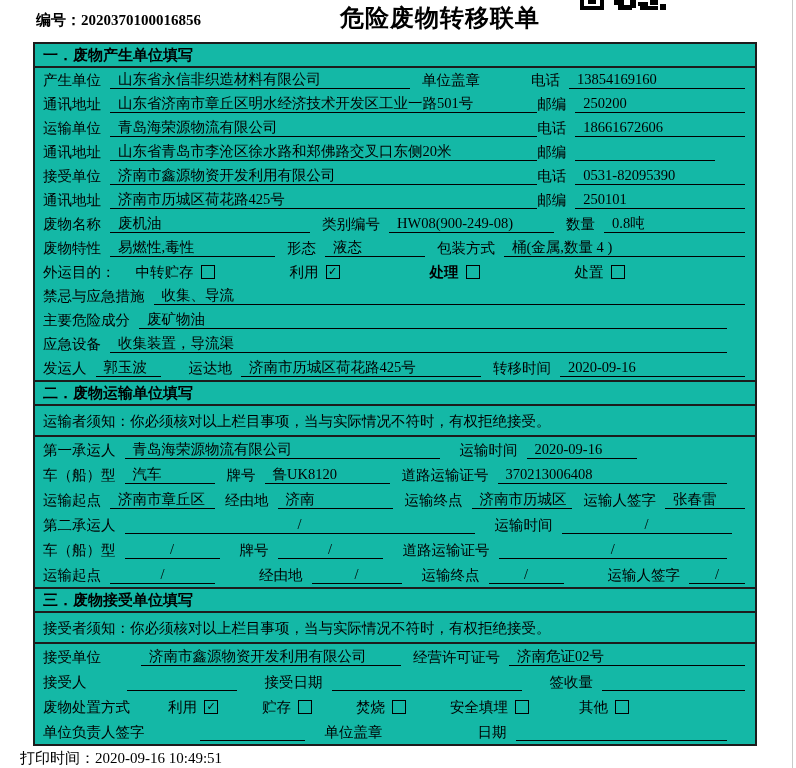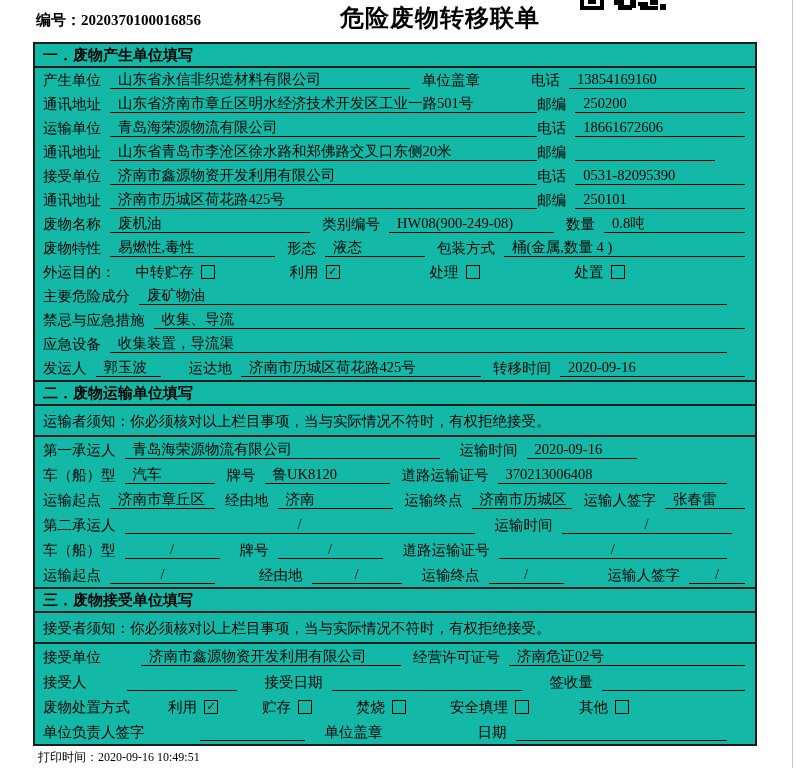--- a/index.html
+++ b/index.html
@@ -51,24 +51,24 @@
   .opt{display:inline-flex;align-items:center;white-space:nowrap;}
 
   .w65{width:65px;}.w75{width:75px;}.w90{width:90px;}.w95{width:95px;}
   .w100{width:100px;}.w105{width:105px;}.w110{width:110px;}.w115{width:115px;}
   .w125{width:125px;}.w140{width:140px;}.w165{width:165px;}.w170{width:170px;}
   .w190{width:190px;}.w200{width:200px;}.w240{width:240px;}.w260{width:260px;}
   .w300{width:300px;}.w315{width:315px;}.w350{width:350px;}.w440{width:440px;}
 
   .ml12{margin-left:12px;}.ml20{margin-left:20px;}.ml30{margin-left:28px;}
   .ml38{margin-left:38px;}.ml44{margin-left:44px;}.ml50{margin-left:50px;}
-  .ml75{margin-left:75px;}.ml90{margin-left:90px;}.ml95{margin-left:95px;}
+  .ml75{margin-left:75px;}.ml90{margin-left:90px;font-weight:bold;}.ml95{margin-left:95px;}
   .mr18{margin-right:18px;}
 
-  .footer{position:absolute;left:38px;top:749px;font-size:12px;white-space:nowrap;}
+  .footer{position:absolute;left:20px;top:749px;font-size:15px;white-space:nowrap;}
 </style>
 </head>
 <body>
 
 <div class="page">
 
   <div class="scan-edge"></div>
 
   <div class="hdr-serial">
     <span>编号：</span><span>2020370100016856</span>
@@ -183,27 +183,27 @@
         <span class="lbl">处理</span>
         <span class="cb"></span>
       </span>
       <span class="opt ml95">
         <span class="lbl">处置</span>
         <span class="cb"></span>
       </span>
     </div>
 
     <div class="row">
+      <span class="lbl">禁忌与应急措施</span>
+      <span class="val grow">收集、导流</span>
+    </div>
+
+    <div class="row">
       <span class="lbl">主要危险成分</span>
       <span class="val grow mr18">废矿物油</span>
-    </div>
-
-    <div class="row">
-      <span class="lbl">禁忌与应急措施</span>
-      <span class="val grow">收集、导流</span>
     </div>
 
     <div class="row">
       <span class="lbl">应急设备</span>
       <span class="val grow mr18">收集装置，导流渠</span>
     </div>
 
     <div class="row">
       <span class="lbl">发运人</span>
       <span class="val w65">郭玉波</span>

